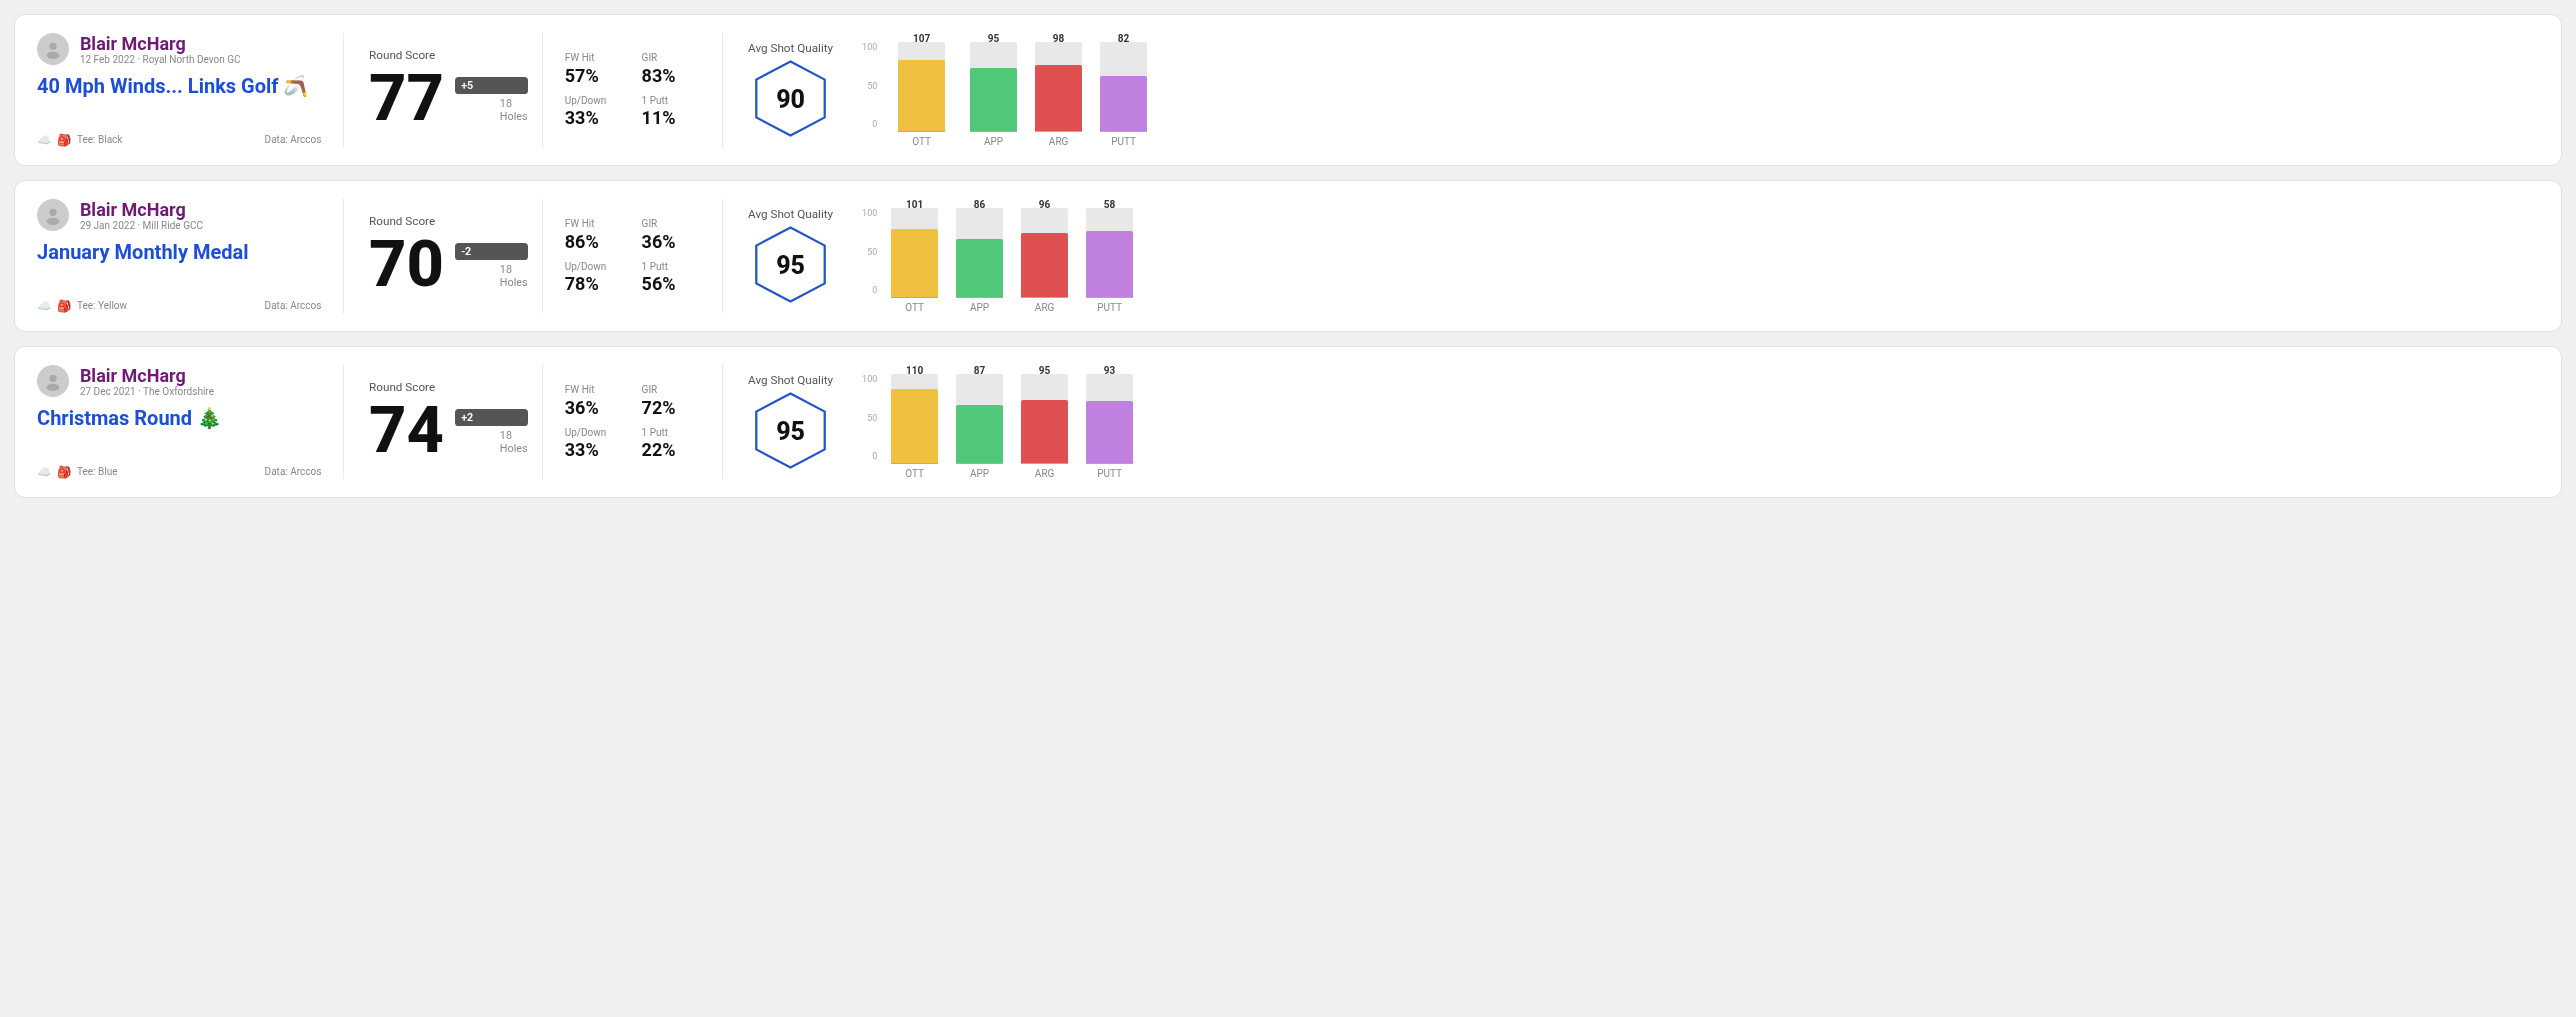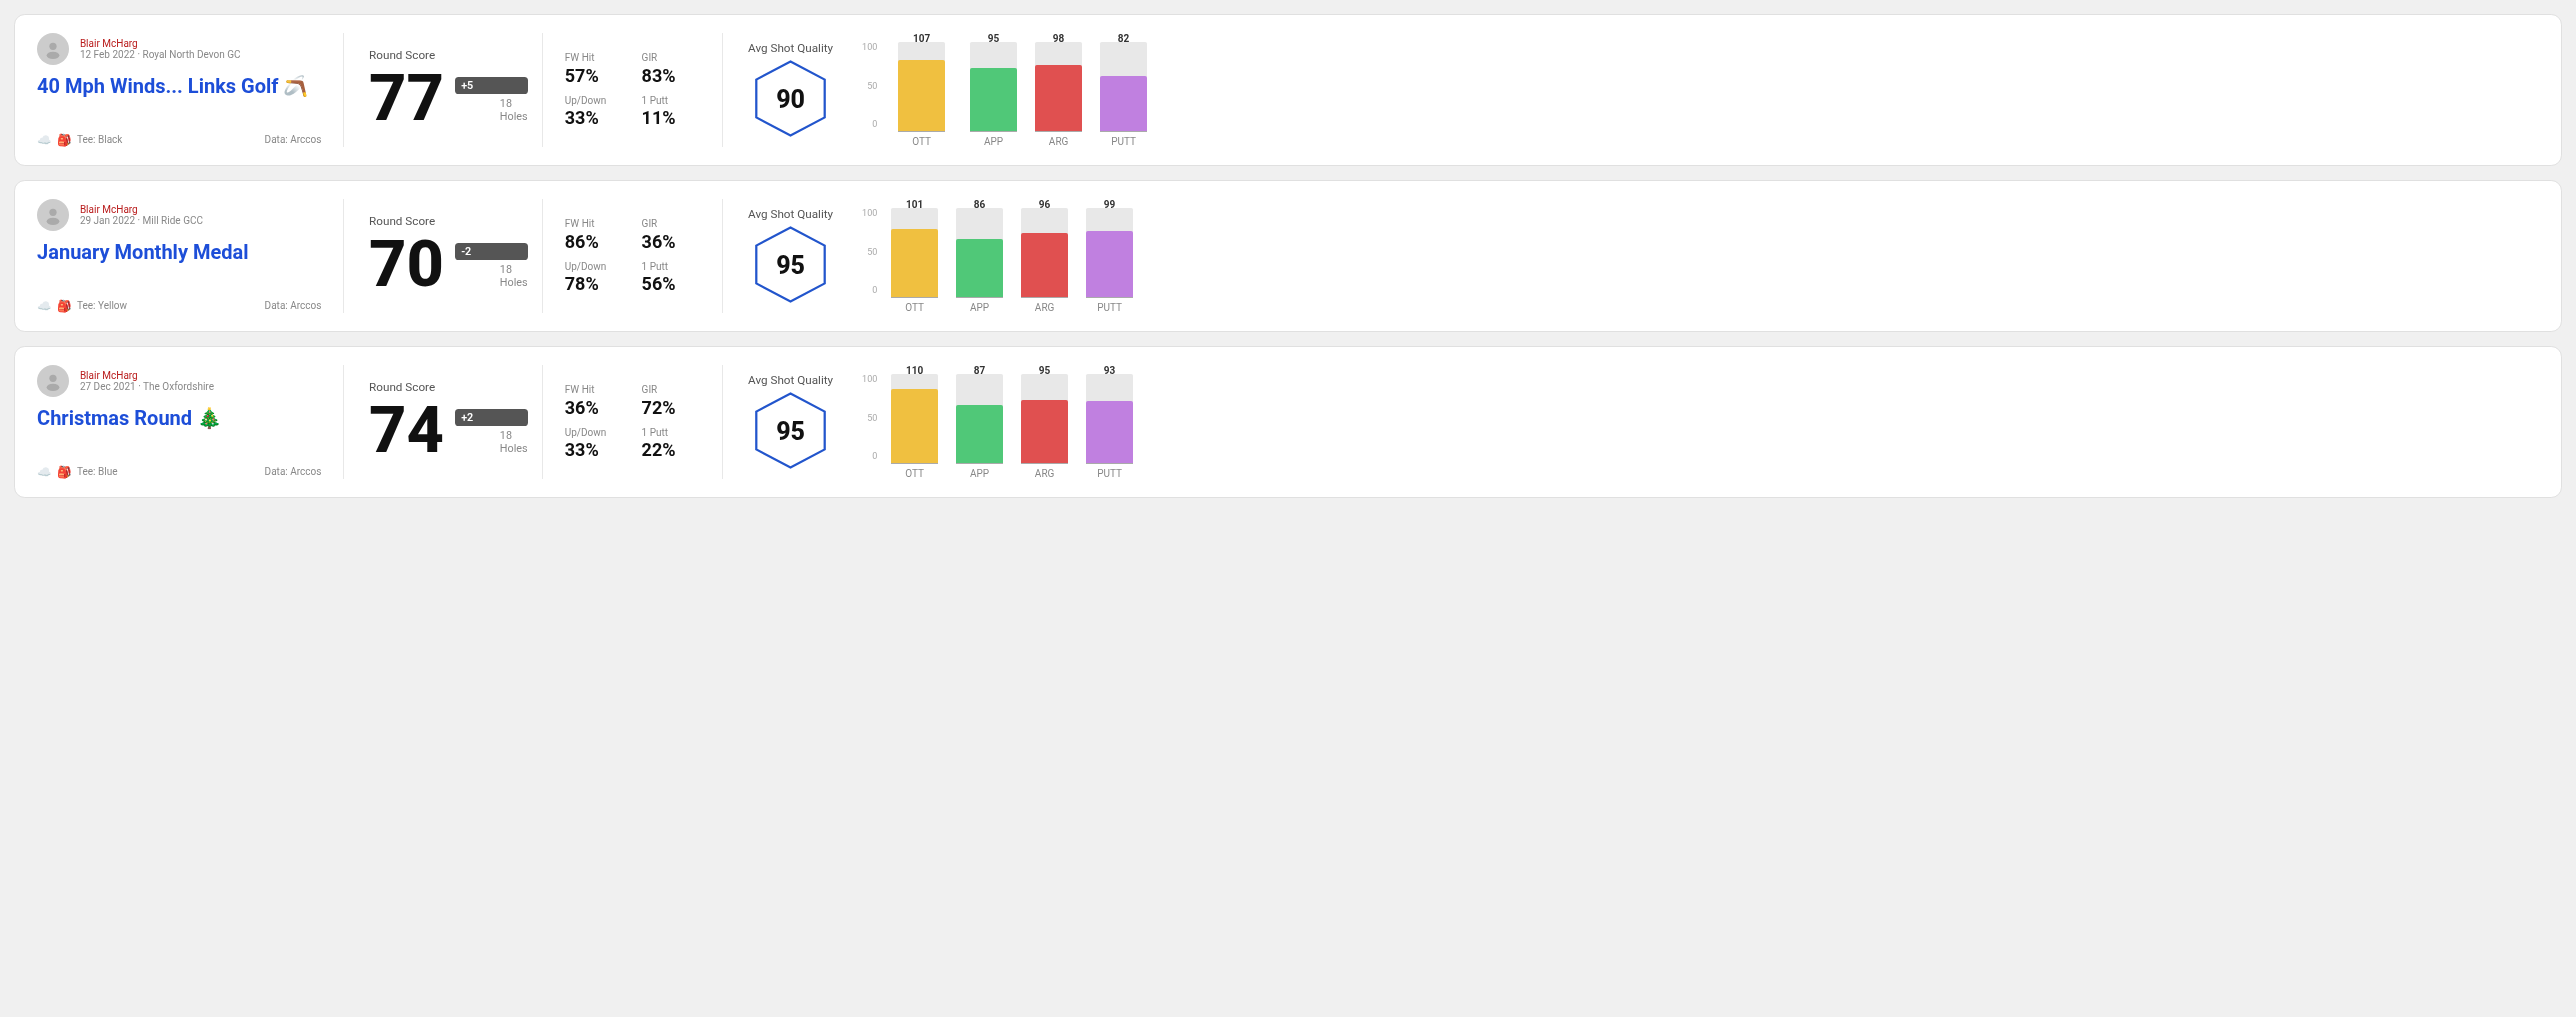--- a/index.html
+++ b/index.html
@@ -39,23 +39,23 @@
       height: 32px;
       border-radius: 50%;
       background: #ccc;
       display: flex;
       align-items: center;
       justify-content: center;
       color: #888;
       font-size: 14.4px;
     }
     .user-details .name {
-      font-size: 10px;
-      font-weight: 400;
-      color: #b91c1c;
+      font-size: 18px;
+      font-weight: 700;
+      color: #701a75;
     }
     .user-details .meta {
       font-size: 10px;
       color: #888;
     }
     .round-title {
       font-size: 20px;
       font-weight: 700;
       color: #1d4ed8;
       margin: 7.2px 0 14.4px 0;
@@ -426,21 +426,21 @@
           <div style="position:absolute; top:0; left:0; right:0; text-align:center; font-size:10px; font-weight:700; color:#333;">96</div>
           <div style="position:absolute; top:9px; left:0; right:0; bottom:0; background:#e8e8e8; border-radius:1.8px; overflow:hidden;">
             <div style="position:absolute; bottom:0; left:0; right:0; height:65px; background:#e05050; border-radius:1.8px 1.8px 0 0;"></div>
           </div>
           <div style="position:absolute; bottom:0; left:0; right:0; height:1.8px; background:#aaa;"></div>
         </div>
         <div style="font-size:10px; color:#888; margin-top:3.6px; text-align:center;">ARG</div>
       </div>
       <div class="bar-col" style="position:relative; display:flex; flex-direction:column; align-items:center; width:47px;">
         <div style="height:99px; width:47px; position:relative; display:flex; align-items:flex-end;">
-          <div style="position:absolute; top:0; left:0; right:0; text-align:center; font-size:10px; font-weight:700; color:#333;">99</div>
+          <div style="position:absolute; top:0; left:0; right:0; text-align:center; font-size:10px; font-weight:700; color:#333;">58</div>
           <div style="position:absolute; top:9px; left:0; right:0; bottom:0; background:#e8e8e8; border-radius:1.8px; overflow:hidden;">
             <div style="position:absolute; bottom:0; left:0; right:0; height:67px; background:#c080e0; border-radius:1.8px 1.8px 0 0;"></div>
           </div>
           <div style="position:absolute; bottom:0; left:0; right:0; height:1.8px; background:#aaa;"></div>
         </div>
         <div style="font-size:10px; color:#888; margin-top:3.6px; text-align:center;">PUTT</div>
       </div>
         </div>
       </div>
     </div>

